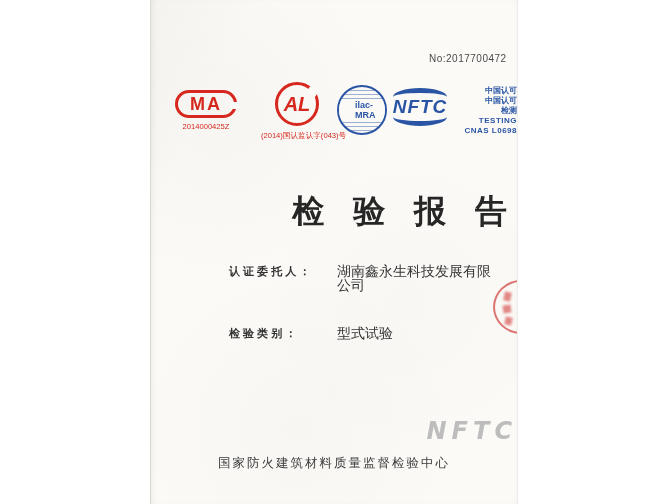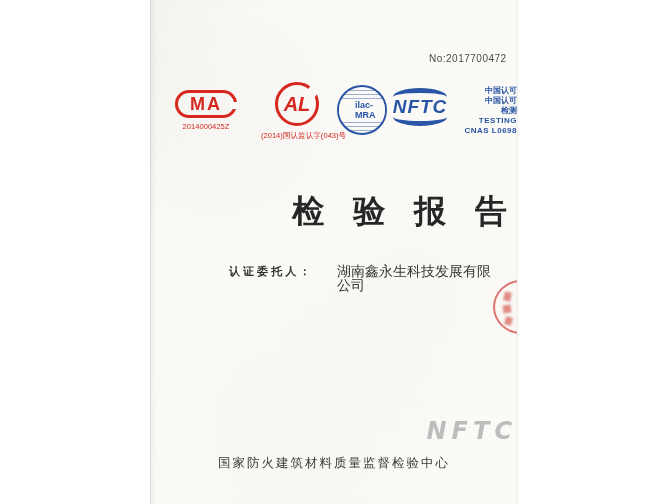--- a/index.html
+++ b/index.html
@@ -142,20 +142,27 @@
     <div class="fields">
       <div class="row">
         <div class="lbl">认 证 委 托 人 ：</div>
         <div class="vals">
           <div class="v1">湖南鑫永生科技发展有限公司</div>
 
         </div>
       </div>
       <div class="row">
       </div>
+      <div class="row">
+        <div class="lbl">检 验 类 别 ：</div>
+        <div class="vals">
+          <div class="v1">型式试验</div>
+
+        </div>
+      </div>
     </div>
 
     <div class="nftc">NFTC</div>
     <div class="org">国家防火建筑材料质量监督检验中心</div>
 
     <div class="seal">
       <i></i>
       <i></i>
       <i></i>
     </div>

